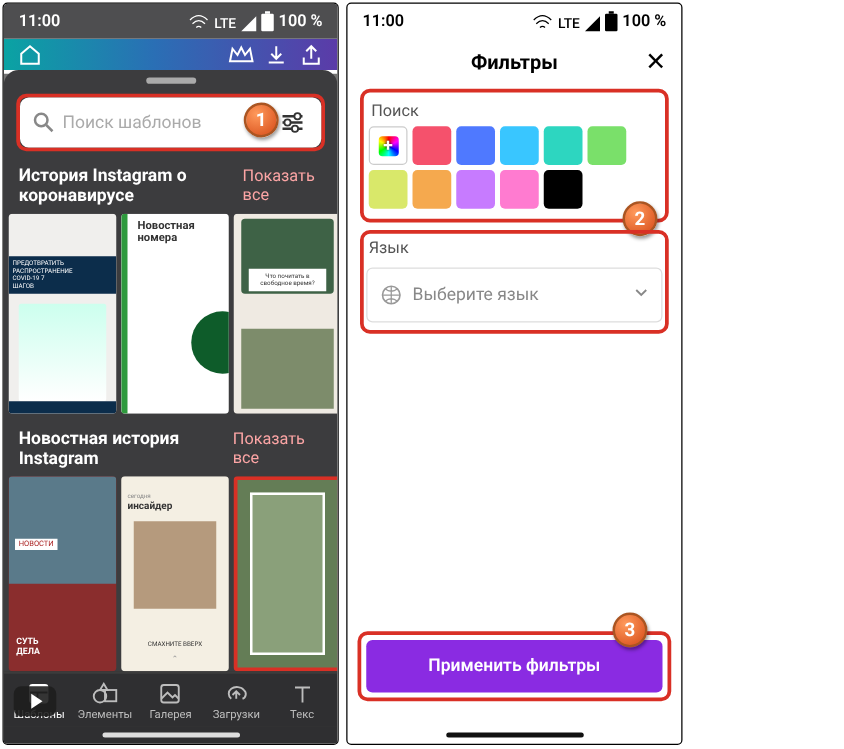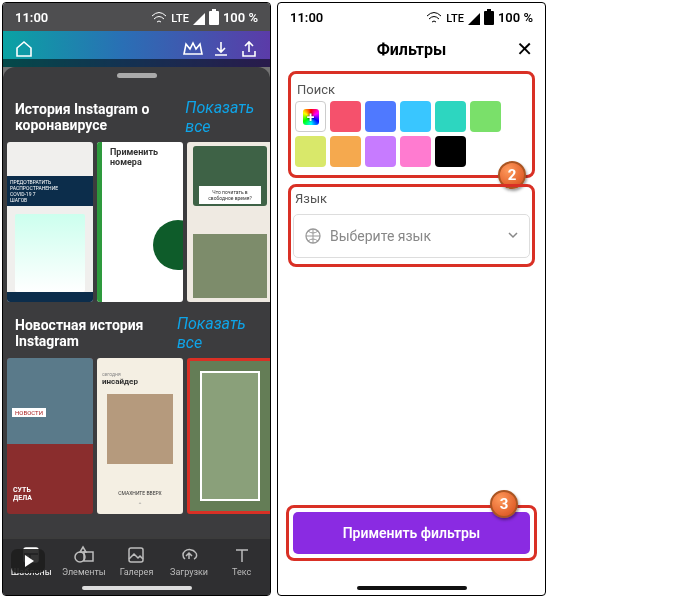--- a/index.html
+++ b/index.html
@@ -23,21 +23,21 @@
   .sheet { position: relative; background: #3c3c3e; flex: 1; display: flex; flex-direction: column; border-radius: 12px 12px 0 0; margin-top: 0; }
   .sheet-handle { width: 40px; height: 5px; background: #aaa; border-radius: 3px; margin: 6px auto 8px; }
   .search-row { position:relative; margin: 0 10px; }
   .red-box { border: 3px solid #d93025; border-radius: 8px; }
   .search-inner { background:#fff; height:40px; border-radius:7px; display:flex; align-items:center; padding:0 10px; gap:6px;}
   .search-input { flex:1; color:#aaa; font-size:14px; }
   .filter-btn { width:26px; height:26px; display:flex; align-items:center; justify-content:center; }
   .annot { position:absolute; width:28px; height:28px; border-radius:50%; background: radial-gradient(circle at 35% 30%, #ff9a5c, #d54a17); border:2px solid #a52; color:#fff; font-weight:700; display:flex; align-items:center; justify-content:center; font-size:15px; box-shadow: 1px 2px 3px rgba(0,0,0,.4);}
   .sec-head { display:flex; justify-content:space-between; align-items:center; padding: 12px 12px 6px; color:#fff; font-size:14px;}
   .sec-title { font-weight:700; font-size:14px;}
-  .sec-all { font-size:16px; color:#0ea5e9;font-style:italic;}
+  .sec-all { font-size:13px; color:#fca5a5;}
   .hrow { display:flex; gap:4px; padding: 0 0 0 4px; overflow:hidden;}
   .tpl { width:86px; height:160px; border-radius:3px; flex-shrink:0; position:relative; overflow:hidden; font-size:6px; color:#333; padding:5px;}
   .t1 { background:#f0efed; }
   .t1 .band{position:absolute;top:34px;left:0;right:0;height:30px;background:#0c2d4b;color:#fff;font-size:5px;padding:3px;}
   .t1 .foot{position:absolute;bottom:0;left:0;right:0;height:10px;background:#0c2d4b;}
   .t1 .figs{position:absolute;bottom:10px;left:8px;right:8px;height:78px;background:linear-gradient(180deg,#cfe 0%,#fff 100%);border-radius:2px;}
   .t2 { background:#fff;}
   .t2 .bar{position:absolute;top:0;left:0;bottom:0;width:5px;background:#2e9a3d;}
   .t2 .circ{position:absolute;top:78px;right:-20px;width:50px;height:50px;border-radius:50%;background:#0e5c2a;}
   .t3 { background:#efeae2;}
@@ -136,35 +136,53 @@
           <svg width="20" height="20">
             <path d="M10 13 V3 M6 7 L10 3 L14 7 M4 12 V17 H16 V12"></path>
           </svg>
         </span>
     </div>
     <div class="overlay-dim"></div>
 
     <div class="sheet">
       <div class="sheet-handle"></div>
 
+      <div class="search-row red-box">
+        <div class="search-inner">
+          <svg width="18" height="18">
+              <circle cx="7" cy="7" r="5" stroke="#888" fill="none" stroke-width="2"></circle>
+              <path d="M11 11 L16 16" stroke="#888" stroke-width="2"></path>
+            </svg>
+          <span class="search-input">Поиск шаблонов</span>
+          <span class="filter-btn">
+            <svg width="22" height="20">
+                <path d="M3 5 H19 M3 10 H19 M3 15 H19" stroke="#333" stroke-width="2"></path>
+                <circle cx="15" cy="5" r="2.5" fill="#fff" stroke="#333" stroke-width="1.5"></circle>
+                <circle cx="7" cy="10" r="2.5" fill="#fff" stroke="#333" stroke-width="1.5"></circle>
+                <circle cx="13" cy="15" r="2.5" fill="#fff" stroke="#333" stroke-width="1.5"></circle>
+              </svg>
+          </span>
+        </div>
+        <div class="annot" style="right:34px;top:4px;">1</div>
+      </div>
 
       <div class="sec-head">
         <span class="sec-title">История Instagram о коронавирусе</span>
         <span class="sec-all">Показать все</span>
       </div>
       <div class="hrow">
         <div class="tpl t1">
           <div class="band"><span>ПРЕДОТВРАТИТЬ</span><br><span>РАСПРОСТРАНЕНИЕ</span><br><span>COVID-19 7</span><br><span>ШАГОВ</span></div>
           <div class="figs"></div>
             <div class="foot"></div>
         </div>
         <div class="tpl t2">
           <div class="bar"></div>
             <div class="circ"></div>
-          <div style="margin-left:8px;font-weight:700;font-size:9px;"><span>Применить</span><br><span>номера</span></div>
+          <div style="margin-left:8px;font-weight:700;font-size:9px;"><span>Новостная</span><br><span>номера</span></div>
         </div>
         <div class="tpl t3">
           <div class="hero"></div>
           <div class="cap"><span>Что почитать в</span><br><span>свободное время?</span></div>
           <div class="pic"></div>
         </div>
         <div class="tpl t4">
           <div class="txt">МАСТ</div>
           <div style="position:absolute;bottom:0;left:0;right:0;height:14px;background:#e8a03a;text-align:center;font-size:6px;color:#3a1a0a;padding-top:2px;">ПРИСОЕД</div>
         </div>

